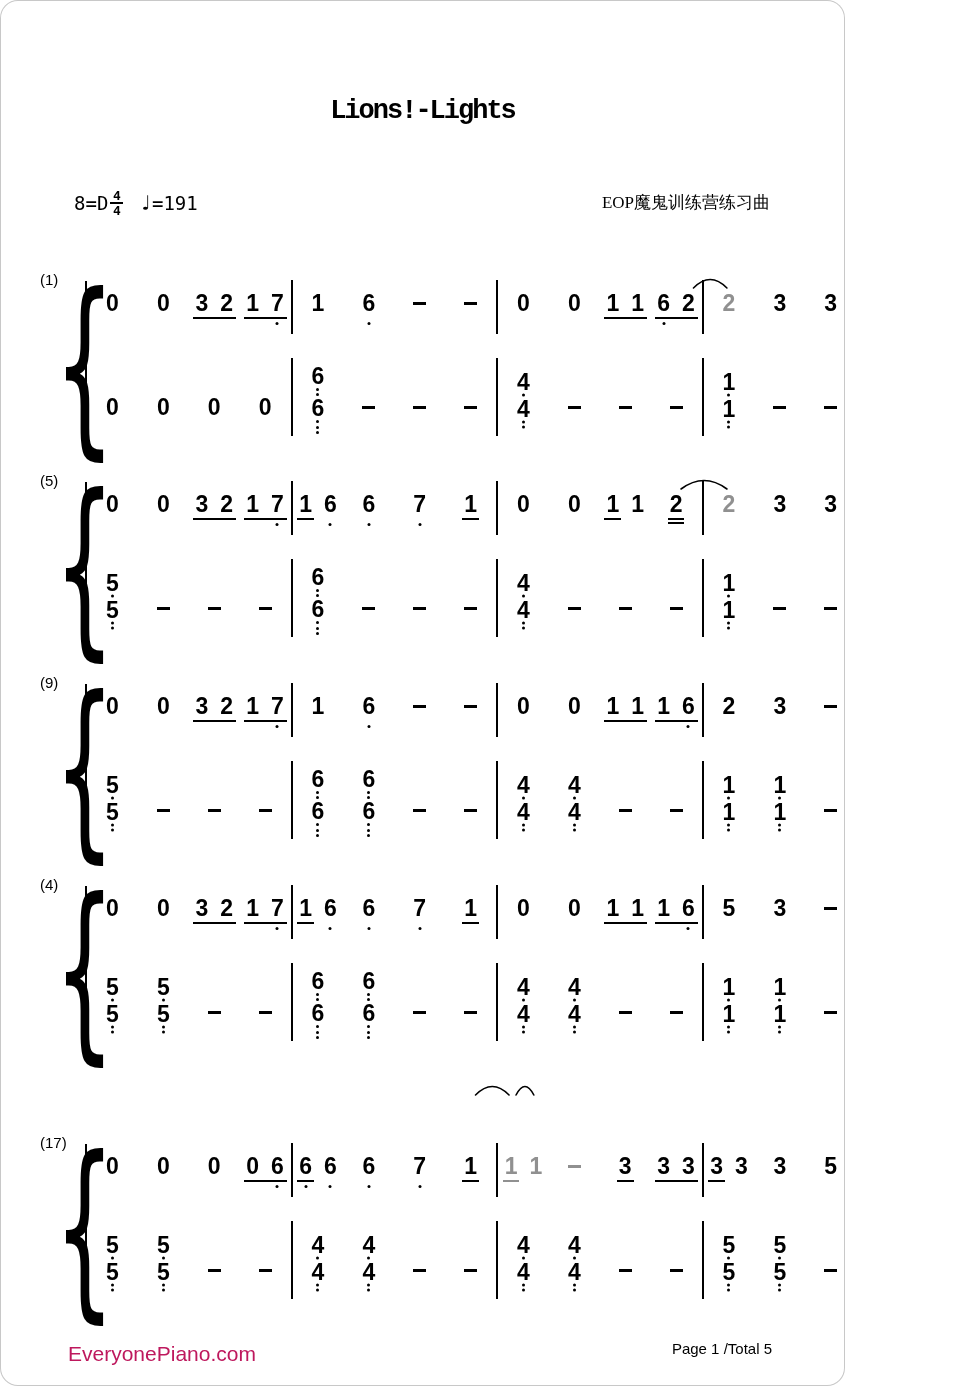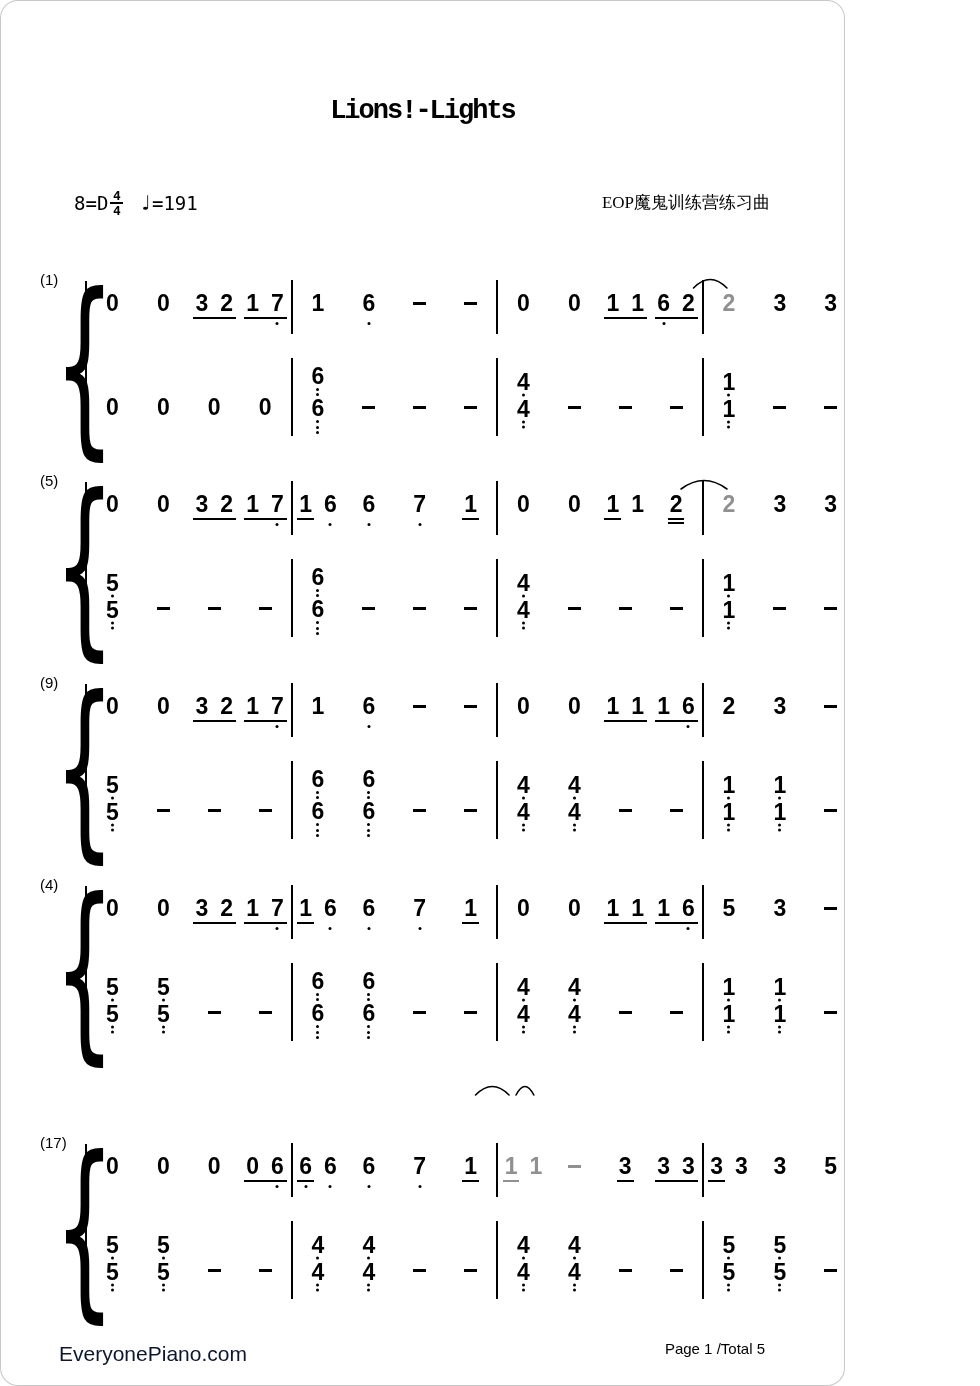--- a/index.html
+++ b/index.html
@@ -7,22 +7,22 @@
          font-family:"Liberation Sans",sans-serif;color:#000;box-shadow:inset 0 0 0 1px #c8c8c8;border-radius:18px;}
   .title{position:absolute;top:96px;left:0;width:100%;text-align:center;
          font:700 27px/30px "Liberation Mono",monospace;letter-spacing:-2px;}
   .meta-left{position:absolute;left:74px;top:190px;display:flex;align-items:center;
              font:400 19px/22px "DejaVu Sans Mono",monospace;}
   .frac{display:inline-flex;flex-direction:column;align-items:center;margin-left:2px;}
   .frac span{font:700 13px/11px "DejaVu Sans Mono",monospace;}
   .frac .fbar{width:13px;height:2px;background:#000;margin:1px 0;}
   .tempo-note{font-size:21px;margin-left:16px;line-height:20px;}
   .meta-right{position:absolute;right:75px;top:193px;font:400 17px/20px "Liberation Serif",serif;}
-  .footer-left{position:absolute;left:59px;top:1342px;font:400 21px/24px "Liberation Sans",sans-serif;color:#0f172a;}
-  .footer-right{position:absolute;right:80px;top:1340px;font:400 15px/18px "Liberation Sans",sans-serif;}
+  .footer-left{position:absolute;left:68px;top:1342px;font:400 21px/24px "Liberation Sans",sans-serif;color:#be185d;}
+  .footer-right{position:absolute;right:73px;top:1340px;font:400 15px/18px "Liberation Sans",sans-serif;}
 
   .system{position:absolute;left:40px;width:900px;height:196px;}
   .sys-label{position:absolute;left:0;top:0;font:400 15px/18px "Liberation Sans",sans-serif;}
   .brace{position:absolute;left:14px;top:4px;height:180px;display:flex;align-items:center;
          font:400 192px "DejaVu Sans",sans-serif;transform:scaleX(.5);transform-origin:0 50%;}
   .sysbar{position:absolute;left:45px;top:10px;width:2px;height:172px;background:#000;}
   .stave{position:absolute;left:47px;width:822px;display:flex;}
   .stave.top{top:21px;height:24px;}
   .stave.bot{top:83px;height:64px;}
   .measure{flex:1;display:flex;}

